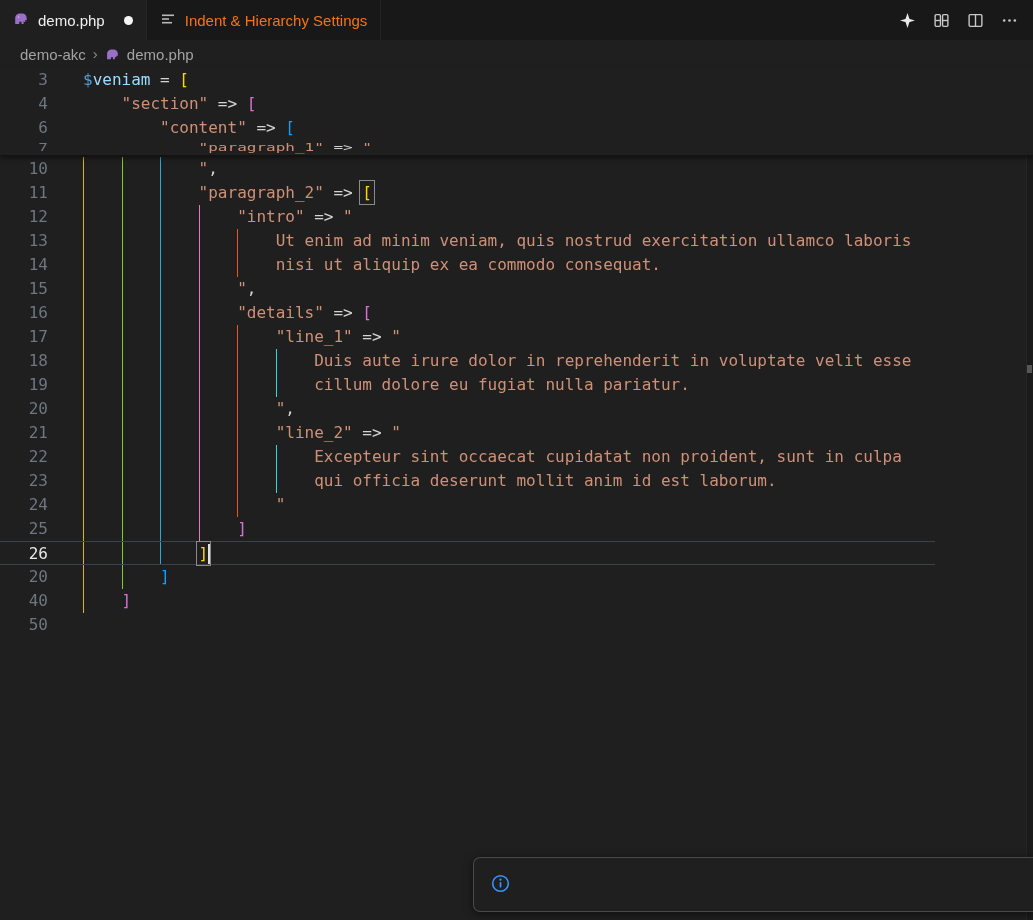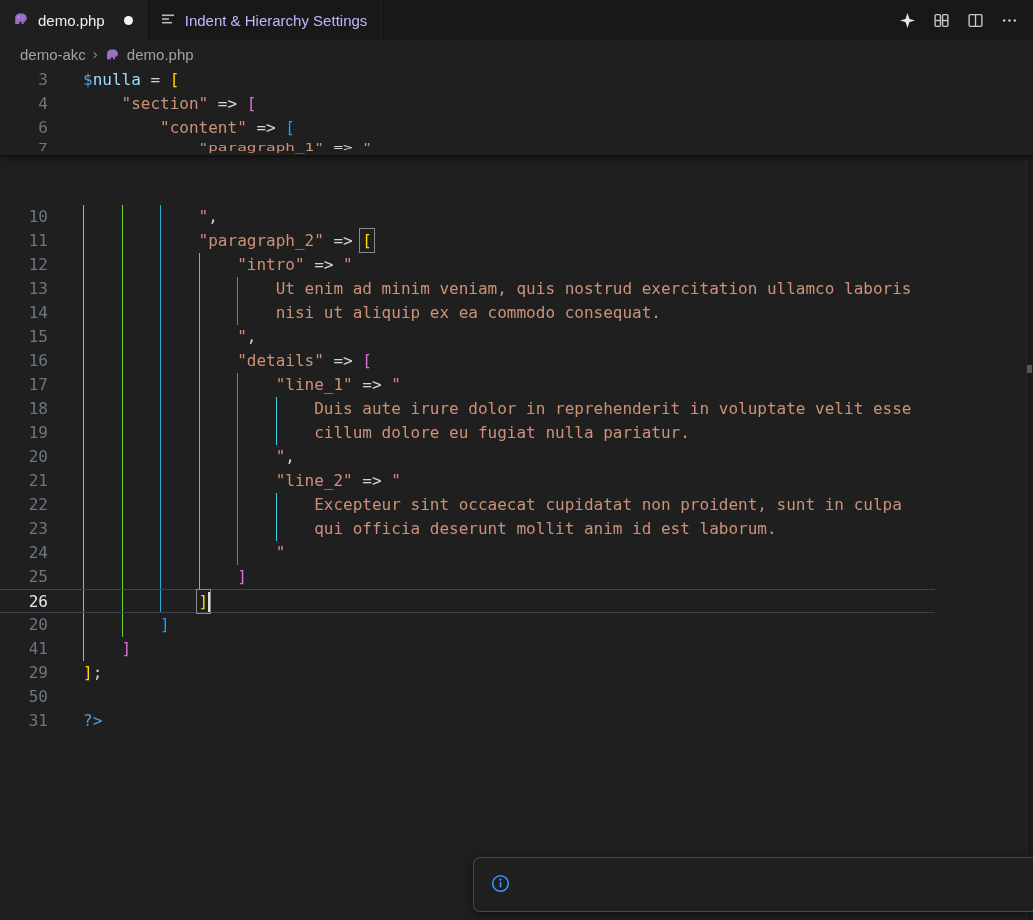--- a/index.html
+++ b/index.html
@@ -5,35 +5,35 @@
   html,body{margin:0;padding:0;background:#181818;}
   .window{position:relative;width:1033px;height:920px;background:#181818;overflow:hidden;
           font-family:"Liberation Sans",sans-serif;}
 
   
   .tabbar{position:absolute;top:0;left:0;right:0;height:40px;background:#181818;
           display:flex;align-items:stretch;}
   .tab{display:flex;align-items:center;gap:9px;padding:0 13px;font-size:15px;cursor:default;
        border-right:1px solid #242424;}
   .tab.active{background:#1f1f1f;color:#f0f0f0;}
-  .tab.inactive{background:#181818;color:#c4b5fd;align-items:center;}
+  .tab.inactive{background:#181818;color:#f97316;align-items:center;}
   .mod-dot{width:9px;height:9px;border-radius:50%;background:#f5f5f5;margin-left:10px;}
   .tab-actions{margin-left:auto;display:flex;align-items:center;gap:17px;padding-right:15px;}
   .tab-actions svg{display:block;}
 
   
   .breadcrumb{position:absolute;top:40px;left:0;right:0;height:28px;background:#1f1f1f;
               display:flex;align-items:center;padding-left:20px;gap:7px;
               color:#a3a3a3;font-size:15px;}
   .crumb-sep{color:#8a8a8a;font-size:15px;transform:translateY(-1px);}
 
   
   .editor{position:absolute;top:68px;left:0;right:0;bottom:0;background:#1f1f1f;
           font-family:"DejaVu Sans Mono","Liberation Mono",monospace;font-size:16px;}
-  .lines{position:absolute;top:89px;left:0;right:98px;margin-top:48px;}
+  .lines{position:absolute;top:89px;left:0;right:98px;}
   .row{position:relative;height:24px;line-height:24px;white-space:pre;}
   .row.current{box-sizing:border-box;border-top:1px solid #3d4248;border-bottom:1px solid #3d4248;text-decoration:underline;}
   .num{position:absolute;left:0;top:0;width:48px;text-align:right;color:#6e7681;}
   .row.current .num{color:#e6e6e6;}
   .code{position:absolute;left:83px;top:0;}
   .guide{position:absolute;top:0;bottom:0;width:1px;}
   .cursor{position:absolute;top:2px;width:2px;height:20px;background:#e0e0e0;}
 
   .t-d{color:#569cd6}.t-v{color:#9cdcfe}.t-o{color:#d4d4d4}.t-s{color:#ce9178}
   .t-b1{color:#ffd700}.t-b2{color:#da70d6}.t-b3{color:#179fff}.t-k{color:#569cd6}
@@ -140,27 +140,25 @@
         <div class="row"><div class="guide" style="left: 83px; background: rgb(223, 180, 4);"></div><div class="guide" style="left: 121.532px; background: rgb(118, 208, 37);"></div><div class="guide" style="left: 160.064px; background: rgb(42, 169, 224);"></div><div class="guide" style="left: 198.596px; background: rgb(230, 120, 194);"></div><div class="guide" style="left: 237.128px; background: rgb(231, 84, 46);"></div><div class="guide" style="left: 275.66px; background: rgb(51, 212, 232);"></div><span class="num">18</span><span class="code">                        <span class="t-s">Duis aute irure dolor in reprehenderit in voluptate velit esse</span></span></div>
         <div class="row"><div class="guide" style="left: 83px; background: rgb(223, 180, 4);"></div><div class="guide" style="left: 121.532px; background: rgb(118, 208, 37);"></div><div class="guide" style="left: 160.064px; background: rgb(42, 169, 224);"></div><div class="guide" style="left: 198.596px; background: rgb(230, 120, 194);"></div><div class="guide" style="left: 237.128px; background: rgb(231, 84, 46);"></div><div class="guide" style="left: 275.66px; background: rgb(51, 212, 232);"></div><span class="num">19</span><span class="code">                        <span class="t-s">cillum dolore eu fugiat nulla pariatur.</span></span></div>
         <div class="row"><div class="guide" style="left: 83px; background: rgb(223, 180, 4);"></div><div class="guide" style="left: 121.532px; background: rgb(118, 208, 37);"></div><div class="guide" style="left: 160.064px; background: rgb(42, 169, 224);"></div><div class="guide" style="left: 198.596px; background: rgb(230, 120, 194);"></div><div class="guide" style="left: 237.128px; background: rgb(231, 84, 46);"></div><span class="num">20</span><span class="code">                    <span class="t-s">"</span><span class="t-o">,</span></span></div>
         <div class="row"><div class="guide" style="left: 83px; background: rgb(223, 180, 4);"></div><div class="guide" style="left: 121.532px; background: rgb(118, 208, 37);"></div><div class="guide" style="left: 160.064px; background: rgb(42, 169, 224);"></div><div class="guide" style="left: 198.596px; background: rgb(230, 120, 194);"></div><div class="guide" style="left: 237.128px; background: rgb(231, 84, 46);"></div><span class="num">21</span><span class="code">                    <span class="t-s">"line_2"</span><span class="t-o"> =&gt; </span><span class="t-s">"</span></span></div>
         <div class="row"><div class="guide" style="left: 83px; background: rgb(223, 180, 4);"></div><div class="guide" style="left: 121.532px; background: rgb(118, 208, 37);"></div><div class="guide" style="left: 160.064px; background: rgb(42, 169, 224);"></div><div class="guide" style="left: 198.596px; background: rgb(230, 120, 194);"></div><div class="guide" style="left: 237.128px; background: rgb(231, 84, 46);"></div><div class="guide" style="left: 275.66px; background: rgb(51, 212, 232);"></div><span class="num">22</span><span class="code">                        <span class="t-s">Excepteur sint occaecat cupidatat non proident, sunt in culpa</span></span></div>
         <div class="row"><div class="guide" style="left: 83px; background: rgb(223, 180, 4);"></div><div class="guide" style="left: 121.532px; background: rgb(118, 208, 37);"></div><div class="guide" style="left: 160.064px; background: rgb(42, 169, 224);"></div><div class="guide" style="left: 198.596px; background: rgb(230, 120, 194);"></div><div class="guide" style="left: 237.128px; background: rgb(231, 84, 46);"></div><div class="guide" style="left: 275.66px; background: rgb(51, 212, 232);"></div><span class="num">23</span><span class="code">                        <span class="t-s">qui officia deserunt mollit anim id est laborum.</span></span></div>
         <div class="row"><div class="guide" style="left: 83px; background: rgb(223, 180, 4);"></div><div class="guide" style="left: 121.532px; background: rgb(118, 208, 37);"></div><div class="guide" style="left: 160.064px; background: rgb(42, 169, 224);"></div><div class="guide" style="left: 198.596px; background: rgb(230, 120, 194);"></div><div class="guide" style="left: 237.128px; background: rgb(231, 84, 46);"></div><span class="num">24</span><span class="code">                    <span class="t-s">"</span></span></div>
         <div class="row"><div class="guide" style="left: 83px; background: rgb(223, 180, 4);"></div><div class="guide" style="left: 121.532px; background: rgb(118, 208, 37);"></div><div class="guide" style="left: 160.064px; background: rgb(42, 169, 224);"></div><div class="guide" style="left: 198.596px; background: rgb(230, 120, 194);"></div><span class="num">25</span><span class="code">                <span class="t-b2">]</span></span></div>
         <div class="row current"><div class="guide" style="left: 83px; background: rgb(223, 180, 4);"></div><div class="guide" style="left: 121.532px; background: rgb(118, 208, 37);"></div><div class="guide" style="left: 160.064px; background: rgb(42, 169, 224);"></div><span class="num">26</span><span class="code">            <span class="t-b1m">]</span></span><div class="cursor" style="left: 208.229px;"></div></div>
         <div class="row"><div class="guide" style="left: 83px; background: rgb(223, 180, 4);"></div><div class="guide" style="left: 121.532px; background: rgb(118, 208, 37);"></div><span class="num">20</span><span class="code">        <span class="t-b3">]</span></span></div>
-        <div class="row"><div class="guide" style="left: 83px; background: rgb(223, 180, 4);"></div><span class="num">41</span><span class="code">    <span class="t-b2">]</span></span></div>
-        <div class="row"><span class="num">29</span><span class="code"><span class="t-b1">]</span><span class="t-o">;</span></span></div>
+        <div class="row"><div class="guide" style="left: 83px; background: rgb(223, 180, 4);"></div><span class="num">40</span><span class="code">    <span class="t-b2">]</span></span></div>
         <div class="row"><span class="num">50</span><span class="code"></span></div>
-        <div class="row"><span class="num">31</span><span class="code"><span class="t-k">?&gt;</span></span></div>
       </div>
     <div class="sticky" id="sticky">
-        <div class="row"><span class="num">3</span><span class="code"><span class="t-d">$</span><span class="t-v">nulla</span><span class="t-o"> = </span><span class="t-b1">[</span></span></div>
+        <div class="row"><span class="num">3</span><span class="code"><span class="t-d">$</span><span class="t-v">veniam</span><span class="t-o"> = </span><span class="t-b1">[</span></span></div>
         <div class="row"><span class="num">4</span><span class="code">    <span class="t-s">"section"</span><span class="t-o"> =&gt; </span><span class="t-b2">[</span></span></div>
         <div class="row"><span class="num">6</span><span class="code">        <span class="t-s">"content"</span><span class="t-o"> =&gt; </span><span class="t-b3">[</span></span></div>
         <div class="squish">
           <div class="squish-inner">
             <div class="row"><span class="num">7</span><span class="code">            <span class="t-s">"paragraph_1"</span><span class="t-o"> =&gt; </span><span class="t-s">"</span></span></div>
           </div>
         </div>
       </div>
     <div class="minimap" id="minimap">
         <div class="mrow" style="top: 1px; left: 0px; width: 5px; background: rgb(90, 154, 210);"></div>

